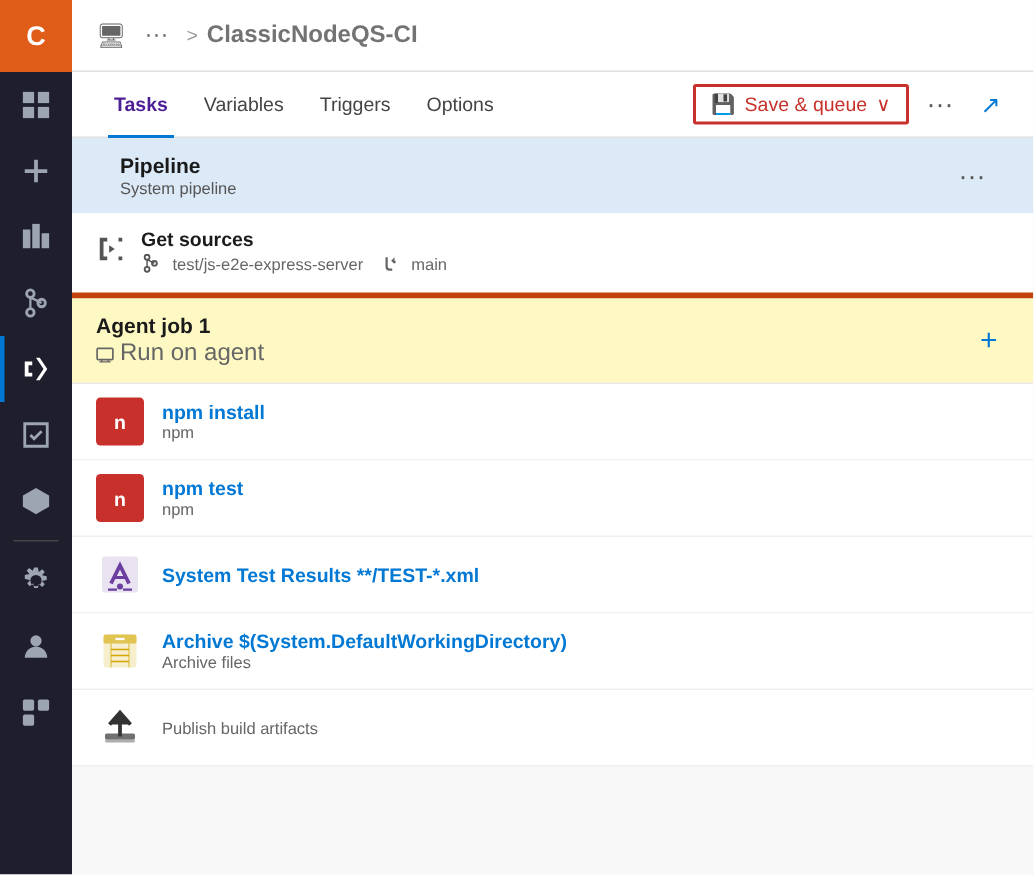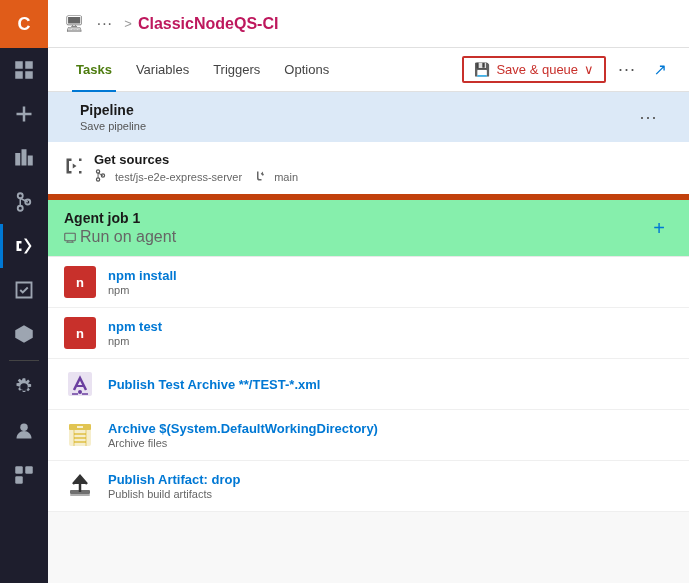--- a/index.html
+++ b/index.html
@@ -75,21 +75,21 @@
     }
     .topbar-breadcrumb {
       display: flex;
       align-items: center;
       gap: 6px;
       color: #333;
       font-size: 14px;
     }
     .topbar-icon { color: #666; font-size: 16px; }
     .topbar-sep { color: #999; font-size: 13px; }
-    .topbar-title { font-size: 16px; font-weight: 600; color: #be185d; }
+    .topbar-title { font-size: 16px; font-weight: 600; color: #737373; }
     .topbar-more { color: #666; font-size: 16px; margin: 0 6px; cursor: pointer; }
 
     
     .navtabs {
       display: flex;
       align-items: center;
       padding: 0 16px;
       border-bottom: 1px solid #e0e0e0;
       height: 44px;
       flex-shrink: 0;
@@ -99,21 +99,21 @@
       padding: 0 12px;
       height: 44px;
       display: flex;
       align-items: center;
       cursor: pointer;
       color: #444;
       font-size: 13px;
       position: relative;
     }
     .navtab.active {
-      color: #4d7c0f;
+      color: #4c1d95;
       font-weight: 600;
     }
     .navtab.active::after {
       content: '';
       position: absolute;
       bottom: 0; left: 8px; right: 8px;
       height: 2px;
       background: #0078d4;
     }
     .navtabs-actions {
@@ -164,34 +164,34 @@
       align-items: center;
       justify-content: space-between;
     }
     .pipeline-title { font-weight: 600; font-size: 14px; color: #1a1a1a; }
     .pipeline-subtitle { font-size: 11px; color: #555; margin-top: 2px; }
     .pipeline-more { color: #555; cursor: pointer; font-size: 18px; }
 
     
     .section-row {
       background: #fff;
-      border-bottom: 6px solid #c2410c;
+      border-bottom: 4px solid #c2410c;
       padding: 10px 16px;
       display: flex;
       align-items: center;
       gap: 10px;
     }
     .section-row-icon { color: #555; font-size: 16px; flex-shrink: 0; }
     .section-row-content { flex: 1; }
     .section-row-title { font-size: 13px; font-weight: 600; color: #1a1a1a; }
     .section-row-meta { font-size: 11px; color: #666; display: flex; align-items: center; gap: 8px; margin-top: 2px; }
 
     
     .agent-job-header {
-      background: #86efac;
+      background: #fef9c3;
       padding: 10px 16px;
       display: flex;
       align-items: center;
       justify-content: space-between;
       border-bottom: 1px solid #e8e8e8;
     }
     .agent-job-left { }
     .agent-job-title { font-size: 14px; font-weight: 600; color: #1a1a1a; }
     .agent-job-sub { font-size: 16px; color: #666; display: flex; align-items: center; gap: 4px; margin-top: 2px; }
     .add-btn { color: #0078d4; font-size: 20px; cursor: pointer; padding: 2px 8px; }
@@ -330,21 +330,21 @@
       <div class="btn-more-dots">···</div>
       <div class="btn-external-link">↗</div>
     </div>
   </div>
 
   <div class="content">
 
     <div class="pipeline-header">
       <div>
         <div class="pipeline-title">Pipeline</div>
-        <div class="pipeline-subtitle">Save pipeline</div>
+        <div class="pipeline-subtitle">System pipeline</div>
       </div>
       <div class="pipeline-more">···</div>
     </div>
 
     <div class="section-row">
       <div class="section-row-icon">
         <svg width="20" height="20" viewBox="0 0 16 16" fill="#555">
           <path d="M2 2h4v2H4v8h2v2H2V2zm10 0h2v12h-2v-2h2V4h-2V2zm-5 4l3 2-3 2V6z"></path>
         </svg>
       </div>
@@ -404,21 +404,21 @@
       <div class="task-icon-test">
         <svg width="32" height="32" viewBox="0 0 32 32">
           <rect x="4" y="4" width="24" height="24" rx="2" fill="#6b3fa0" opacity="0.15"></rect>
           <path d="M10 22 L16 10 L22 22" stroke="#6b3fa0" stroke-width="2.5" fill="none"></path>
           <path d="M12 18 h8" stroke="#6b3fa0" stroke-width="2" fill="none"></path>
           <circle cx="16" cy="24" r="2" fill="#6b3fa0"></circle>
           <path d="M8 26 h6 M18 26 h6" stroke="#6b3fa0" stroke-width="1.5" fill="none"></path>
         </svg>
       </div>
       <div class="task-content">
-        <div class="task-title">Publish Test Archive **/TEST-*.xml</div>
+        <div class="task-title">System Test Results **/TEST-*.xml</div>
       </div>
     </div>
 
     <div class="task-item">
       <div class="task-icon-archive">
         <svg width="32" height="32" viewBox="0 0 32 32">
           <rect x="5" y="5" width="22" height="22" rx="2" fill="#d4a800" opacity="0.2"></rect>
           <rect x="5" y="5" width="22" height="6" rx="1" fill="#d4a800" opacity="0.6"></rect>
           <path d="M10 11 v16 M22 11 v16" stroke="#d4a800" stroke-width="1" fill="none" opacity="0.5"></path>
           <path d="M10 15 h12 M10 19 h12 M10 23 h12" stroke="#d4a800" stroke-width="1" fill="none"></path>
@@ -434,19 +434,18 @@
     <div class="task-item">
       <div class="task-icon-publish">
         <svg width="32" height="32" viewBox="0 0 32 32">
           <rect x="6" y="20" width="20" height="4" rx="1" fill="#333" opacity="0.7"></rect>
           <path d="M16 6 v16" stroke="#333" stroke-width="2.5" fill="none"></path>
           <path d="M9 14 L16 6 L23 14" stroke="#333" stroke-width="2.5" fill="#333"></path>
           <rect x="6" y="24" width="20" height="2" rx="1" fill="#333" opacity="0.4"></rect>
         </svg>
       </div>
       <div class="task-content">
-        <div class="task-title">Publish Artifact: drop</div>
         <div class="task-subtitle">Publish build artifacts</div>
       </div>
     </div>
 
   </div>
 </div>
 
 </body></html>

